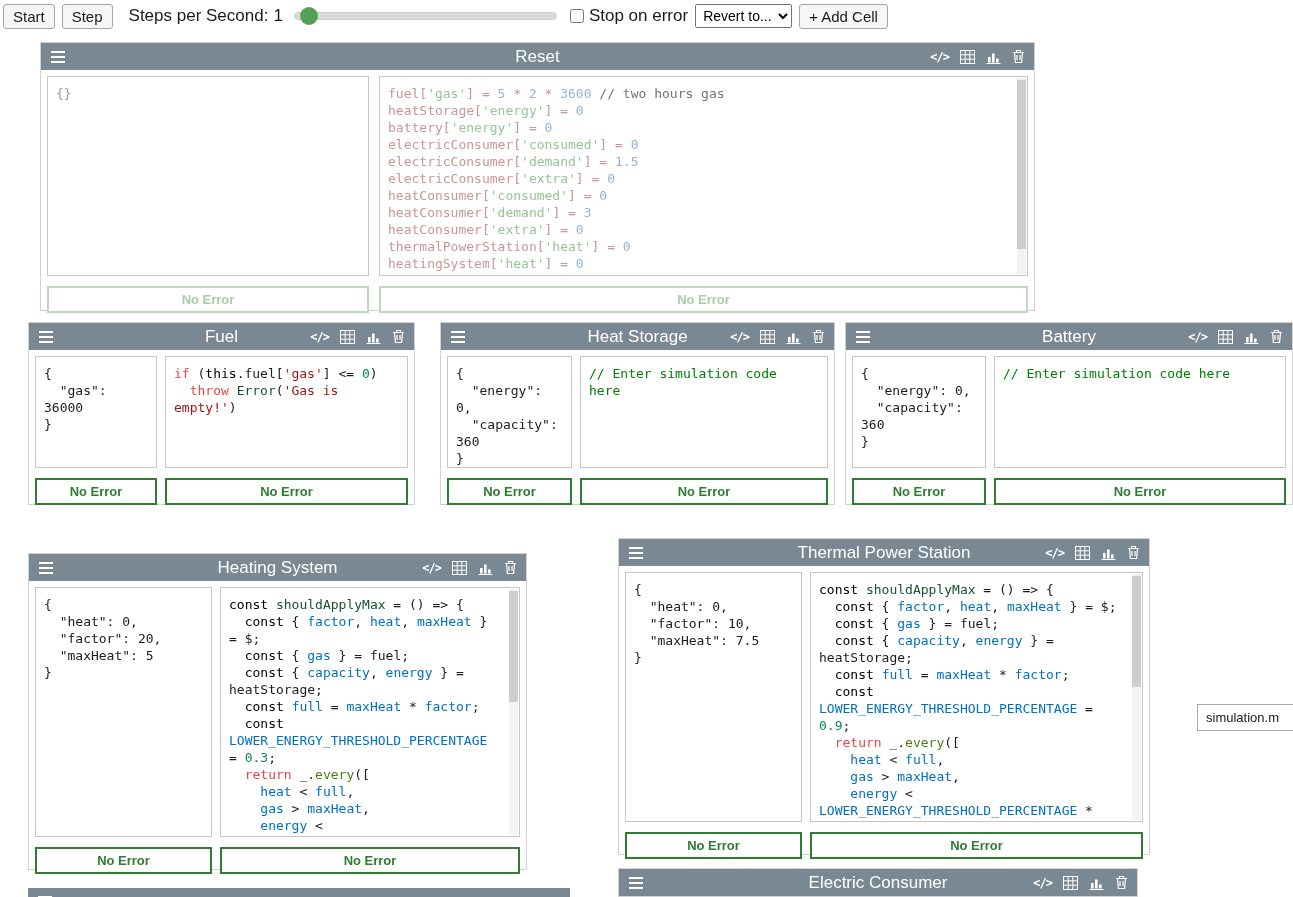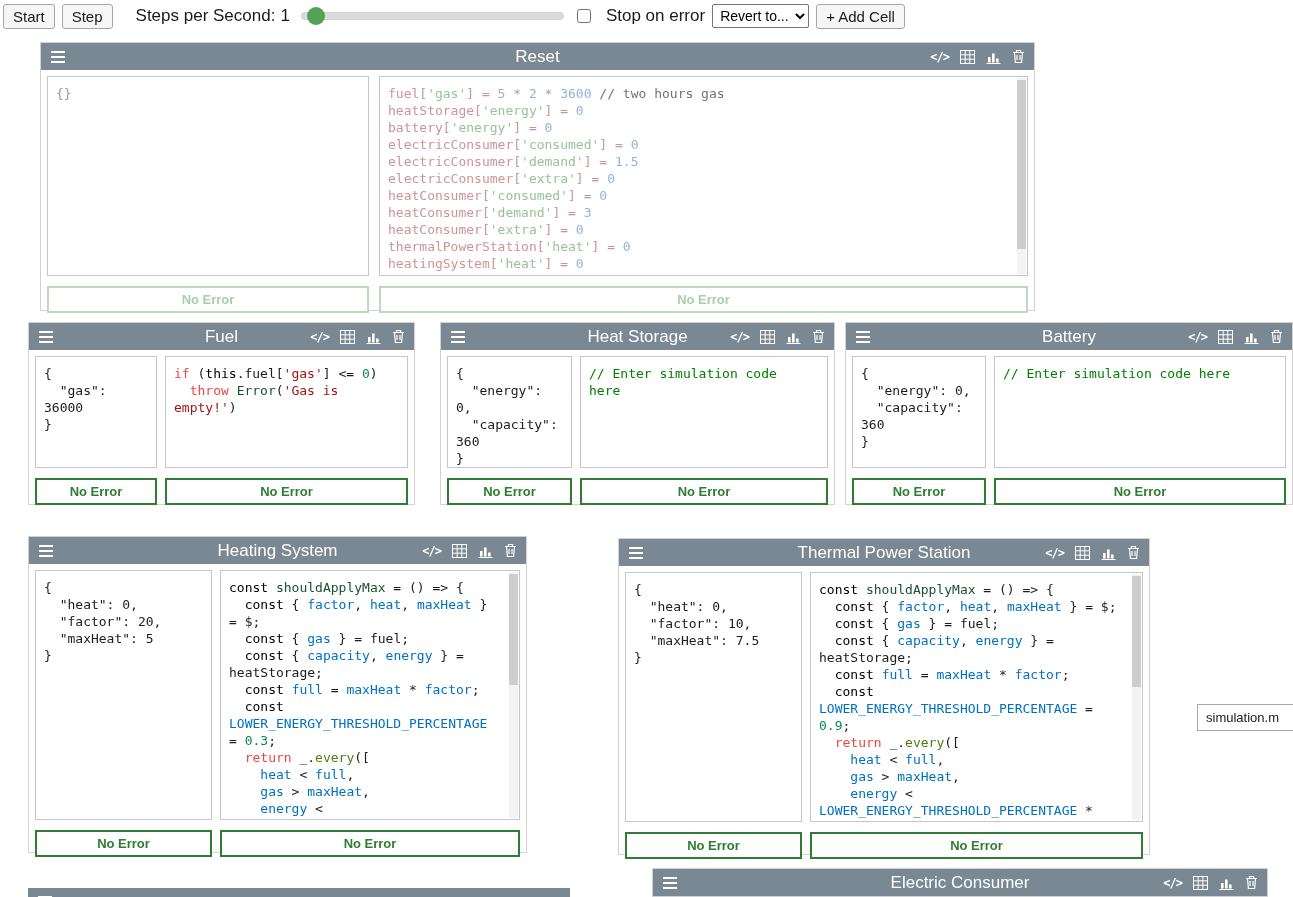--- a/index.html
+++ b/index.html
@@ -3,25 +3,25 @@
 <meta charset="utf-8">
 <style>
   *{box-sizing:border-box;margin:0;padding:0}
   html,body{background:#fff}
   body{font-family:"Liberation Sans",sans-serif;color:#1a1a1a}
   #screen{position:relative;width:1293px;height:897px;overflow:hidden;background:#fff}
 
   
   .toolbar{position:absolute;left:0;top:0;width:100%;height:32px;display:flex;align-items:center;padding-left:3px;gap:7px}
   .toolbar button{font-family:inherit;font-size:15px;color:#1a1a1a;background:#f6f6f6;border:1px solid #a6a6a6;border-radius:3px;padding:3px 9px;cursor:pointer;white-space:nowrap}
-  .speed-label{font-size:17px;white-space:nowrap;margin-left:16px;display:flex;gap:5px}
+  .speed-label{font-size:17px;white-space:nowrap;margin-left:9px;display:flex;gap:5px}
   .slider{position:relative;width:263px;height:18px;margin-left:4px;cursor:pointer}
   .slider-track{position:absolute;left:0;right:0;top:5px;height:8px;background:#dcdcdc;border:1px solid #cfcfcf;border-radius:5px}
   .slider-knob{position:absolute;left:6px;top:0;width:18px;height:18px;border-radius:50%;background:var(--slider-knob,#55a158)}
-  .stop-label{display:flex;align-items:center;gap:15px;font-size:17px;margin-left:6px;cursor:pointer;white-space:nowrap}
+  .stop-label{display:flex;align-items:center;gap:5px;font-size:17px;margin-left:6px;cursor:pointer;white-space:nowrap}
   .stop-label input{width:14px;height:14px}
   .toolbar select{font-family:inherit;font-size:14px;padding:2px 3px;border:1px solid #767676;border-radius:2px;background:#fff}
 
   
   .cell{position:absolute;background:#fff;border:1px solid #d2d2d2}
   .cell-header{height:27px;background:var(--header-bar,#7a8894);display:flex;align-items:center;padding:8px 9px;position:relative}
   .hamburger{display:flex;align-items:center;z-index:2;cursor:pointer}
   .cell-title{position:absolute;left:0;right:0;top:0;height:27px;line-height:27px;text-align:center;color:#fff;font-size:17px}
   .header-icons{margin-left:auto;display:flex;align-items:center;gap:11px;z-index:2}
   .hicon{display:flex;align-items:center;color:#fff;cursor:pointer}
@@ -75,35 +75,35 @@
   #cell-heatstorage .state-panel{width:125px;height:112px}
   #cell-heatstorage .code-panel{height:112px}
   #cell-heatstorage .code-inner{padding-right:18px}
   #cell-heatstorage .status-box:first-child{width:125px}
 
   #cell-battery{left:845px;top:322px;width:448px;height:183px}
   #cell-battery .state-panel{width:134px;height:112px}
   #cell-battery .code-panel{height:112px}
   #cell-battery .status-box:first-child{width:134px}
 
-  #cell-heating{left:28px;top:536px;width:499px;height:317px}
+  #cell-heating{left:28px;top:553px;width:499px;height:317px}
   #cell-heating .state-panel{width:177px;height:250px}
   #cell-heating .code-panel{height:250px}
   #cell-heating .code-inner{padding-right:27px}
   #cell-heating .status-box:first-child{width:177px}
   #cell-heating .fake-scrollbar .thumb{height:45%}
 
   #cell-thermal{left:618px;top:538px;width:532px;height:317px}
   #cell-thermal .state-panel{width:177px;height:250px}
   #cell-thermal .code-panel{height:250px}
   #cell-thermal .code-inner{padding-right:17px}
   #cell-thermal .status-box:first-child{width:177px}
   #cell-thermal .fake-scrollbar .thumb{height:45%}
 
-  #cell-electric{left:652px;top:868px;width:616px;height:29px;overflow:hidden}
+  #cell-electric{left:618px;top:868px;width:520px;height:29px;overflow:hidden}
   #cell-partial{left:28px;top:888px;width:542px;height:9px;overflow:hidden;border:none}
 
   
   .floating-tooltip{position:absolute;left:1197px;top:704px;min-width:110px;background:#fff;border:1px solid #a9a9a9;padding:5px 8px;font-size:13px;color:#1a1a1a;white-space:nowrap;z-index:5}
 </style>
 </head>
 <body>
 
 <div id="screen">
 

